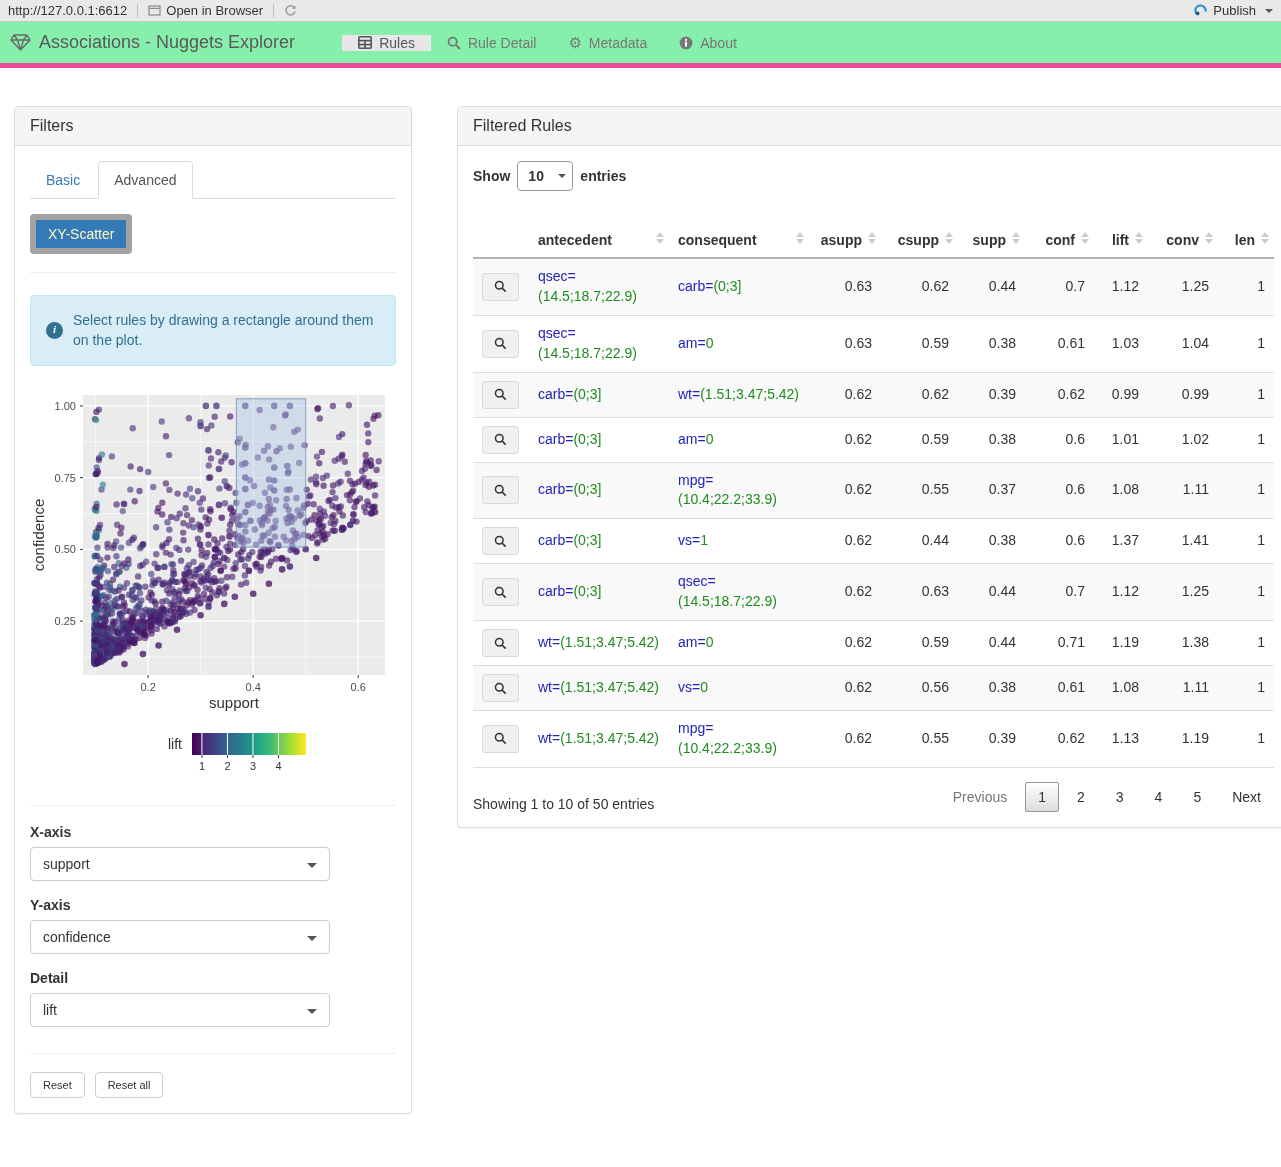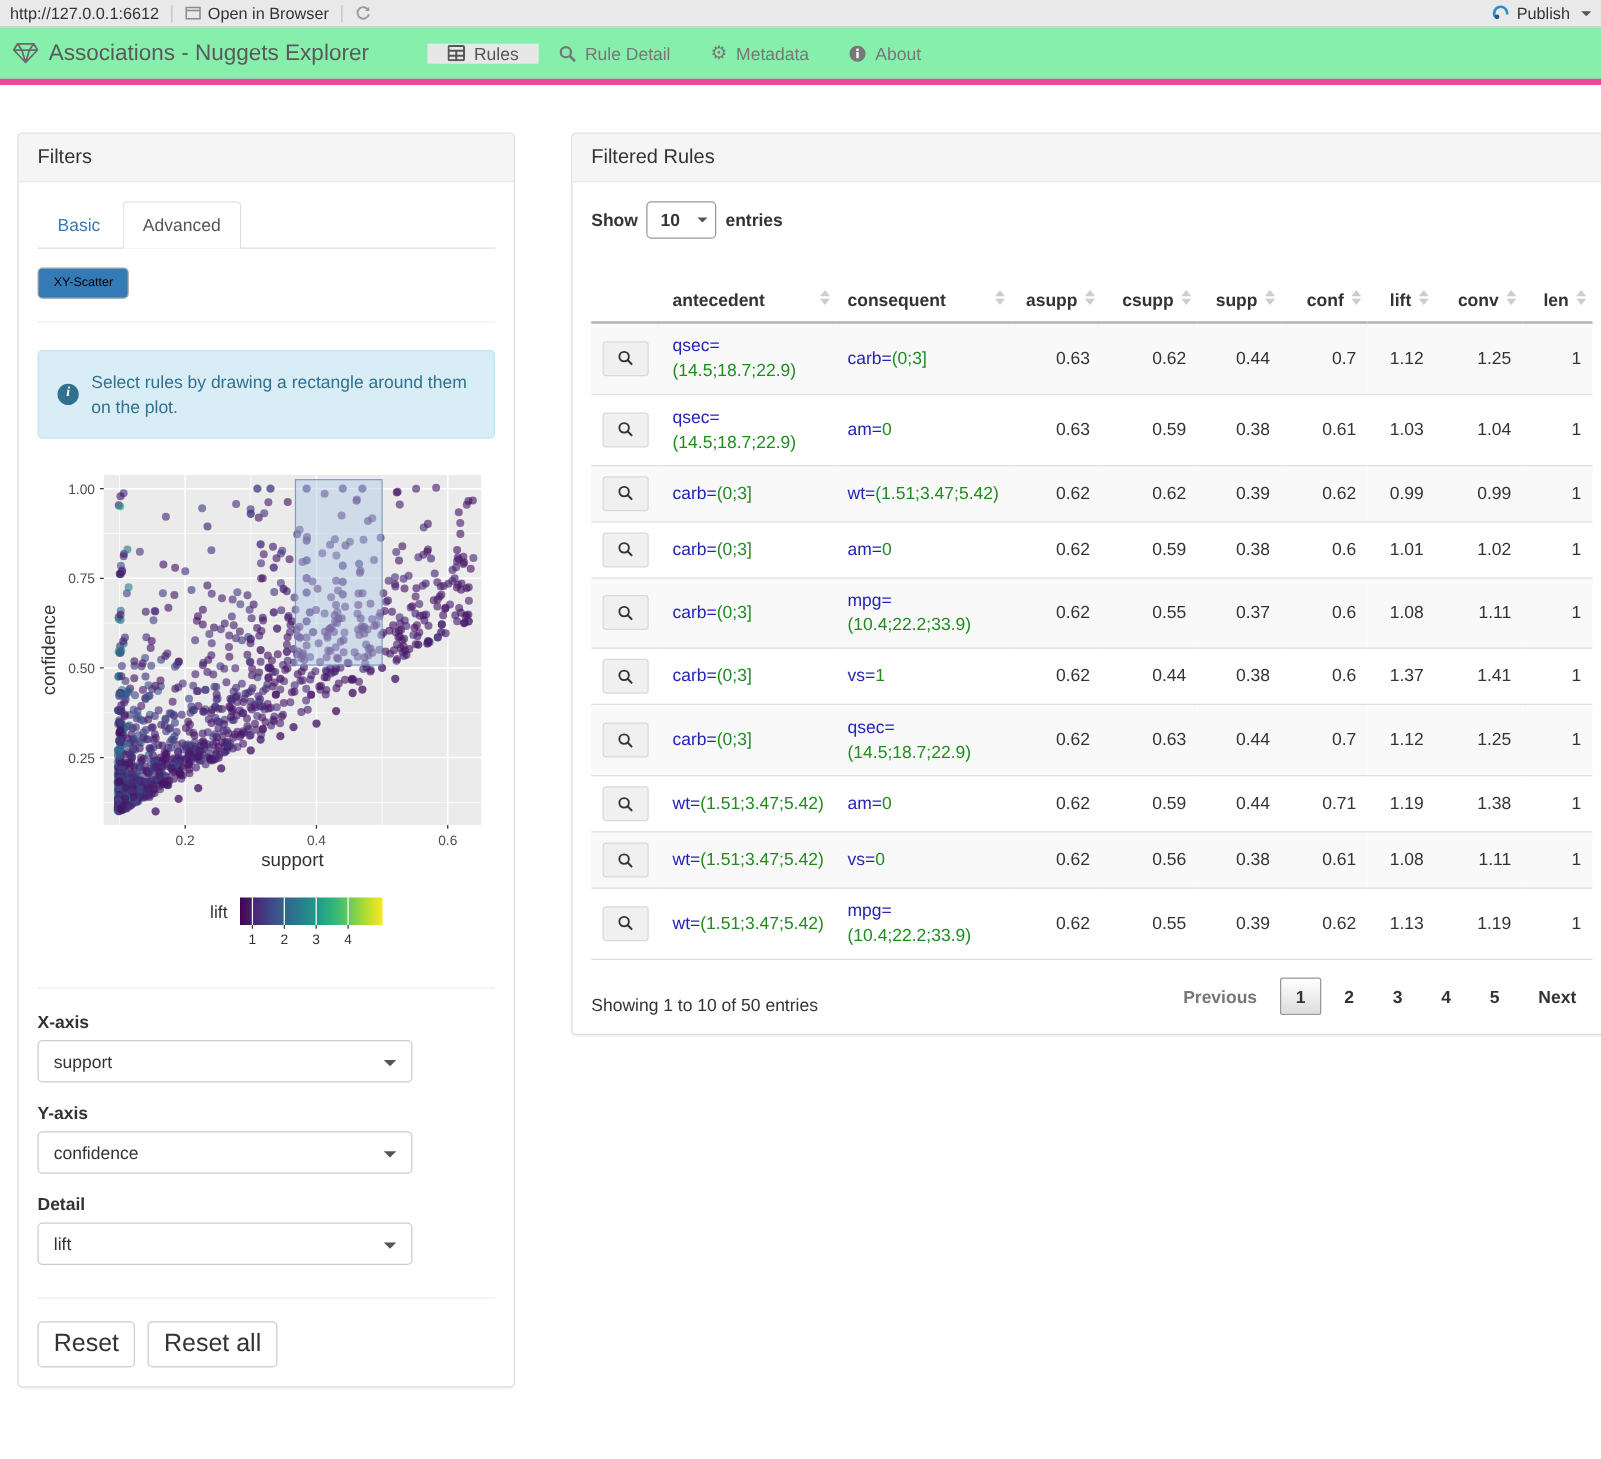--- a/index.html
+++ b/index.html
@@ -28,29 +28,29 @@
   .panel-heading { background:#f5f5f5; border-bottom:1px solid #ddd; border-radius:3px 3px 0 0; padding:10px 15px; font-size:16px; color:#333; }
   .panel-body { padding:15px; }
   .filters-panel { width:398px; flex:none; }
   .rules-panel { flex:1; }
 
   
   .tabset { display:flex; border-bottom:1px solid #ddd; margin-bottom:15px; }
   .tab { padding:10px 15px; margin-right:2px; margin-bottom:-1px; cursor:pointer; border:1px solid transparent; border-radius:4px 4px 0 0; }
   .tab.inactive { color:#337ab7; }
   .tab.active { color:#555; background:#fff; border-color:#ddd #ddd #fff; }
-  .btn-primary { background:#337ab7; border:1px solid #a3a3a3; color:#000000; padding:6px 12px; border-radius:4px; font-size:10px; cursor:pointer; }
+  .btn-primary { background:#337ab7; border:6px solid #a3a3a3; color:#fef9c3; padding:6px 12px; border-radius:4px; font-size:14px; cursor:pointer; }
   hr.soft { border:none; border-top:1px solid #eee; margin:18px 0; }
   .alert-info { background:#d9edf7; border:1px solid #bce8f1; color:#31708f; border-radius:4px; padding:14px 15px; display:flex; align-items:center; gap:10px; margin-top:22px; line-height:1.45; }
   .info-badge { flex:none; width:17px; height:17px; border-radius:50%; background:#31708f; color:#fff; font-size:11px; font-weight:bold; display:flex; align-items:center; justify-content:center; font-family:"Liberation Serif",serif; font-style:italic; }
   .plot-wrap { margin:26px 0 6px 0; }
   .ctl-label { font-weight:bold; margin:16px 0 7px 0; }
   .select-box { width:300px; height:34px; border:1px solid #ccc; border-radius:4px; background:#fff; display:flex; align-items:center; padding:0 12px; cursor:pointer; position:relative; }
   .select-box .sel-caret { position:absolute; right:12px; top:15px; width:0; height:0; border-left:5px solid transparent; border-right:5px solid transparent; border-top:5px solid #555; }
-  .btn-default { background:#fff; border:1px solid #ccc; color:#333; padding:6px 12px; border-radius:4px; font-size:20px; cursor:pointer; margin-right:6px; }
+  .btn-default { background:#fff; border:1px solid #ccc; color:#333; padding:6px 12px; border-radius:4px; font-size:11px; cursor:pointer; margin-right:6px; }
 
   
   .dt-top { display:flex; align-items:center; gap:7px; font-weight:bold; margin-bottom:32px; }
   .len-wrap { position:relative; display:inline-block; }
   .len-select { appearance:none; -webkit-appearance:none; width:56px; height:30px; border:1px solid #999; border-radius:4px; background:#fff; font:inherit; font-weight:bold; padding:0 18px 0 10px; color:#333; }
   .len-wrap:after { content:""; position:absolute; right:7px; top:13px; width:0; height:0; border-left:4px solid transparent; border-right:4px solid transparent; border-top:4px solid #555; pointer-events:none; }
   table.rules { border-collapse:collapse; width:100%; table-layout:fixed; }
   table.rules th { font-weight:bold; text-align:left; padding:9px 19px 9px 9px; border-bottom:2px solid #b2b2b2; position:relative; }
   table.rules th.num, table.rules td.num { text-align:right; }
   table.rules td { padding:8px 9px; border-top:1px solid #ddd; vertical-align:middle; line-height:1.42; }
@@ -59,21 +59,21 @@
   tr.lastrow td { border-bottom:1px solid #ddd; }
   .sort-icon { position:absolute; right:5px; top:50%; margin-top:-8px; display:inline-flex; flex-direction:column; gap:2px; }
   .sort-icon b { width:0; height:0; border-left:4px solid transparent; border-right:4px solid transparent; display:block; }
   .sort-icon .up { border-bottom:5px solid #cdcdcd; }
   .sort-icon .dn { border-top:5px solid #cdcdcd; }
   .attr-name { color:#2323b8; }
   .attr-val { color:#1f8c1f; }
   .inspect-btn { width:37px; height:28px; background:#f0f0f0; border:1px solid #d9d9d9; border-radius:3px; display:flex; align-items:center; justify-content:center; cursor:pointer; }
   .dt-bottom { display:flex; align-items:flex-end; margin-top:14px; }
   .dt-info { color:#333; }
-  .paginate { margin-left:auto; display:flex; align-items:center;font-weight:bold; }
+  .paginate { margin-left:auto; display:flex; align-items:center; }
   .page-btn { padding:6px 12px; color:#333; cursor:pointer; border:1px solid transparent; border-radius:2px; }
   .page-btn.disabled { color:#777; cursor:default; }
   .page-btn.current { border:1px solid #979797; background:linear-gradient(#fff,#dcdcdc); }
 
   text { font-family:"Liberation Sans",sans-serif; }
 </style>
 </head>
 <body>
 
 <div class="chrome-bar">

